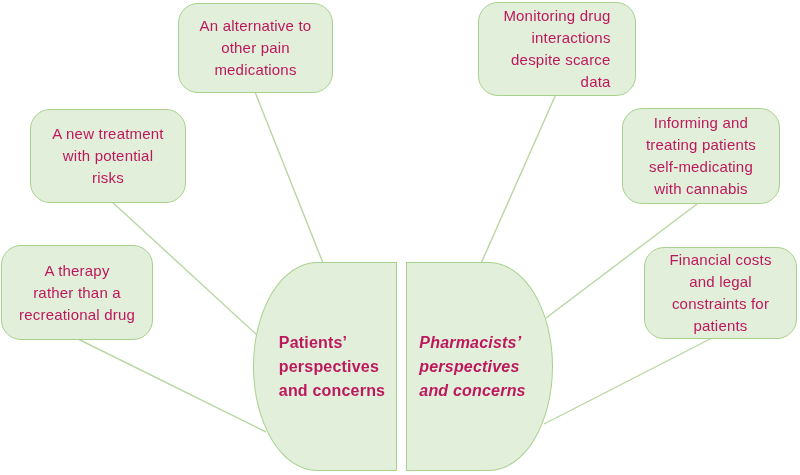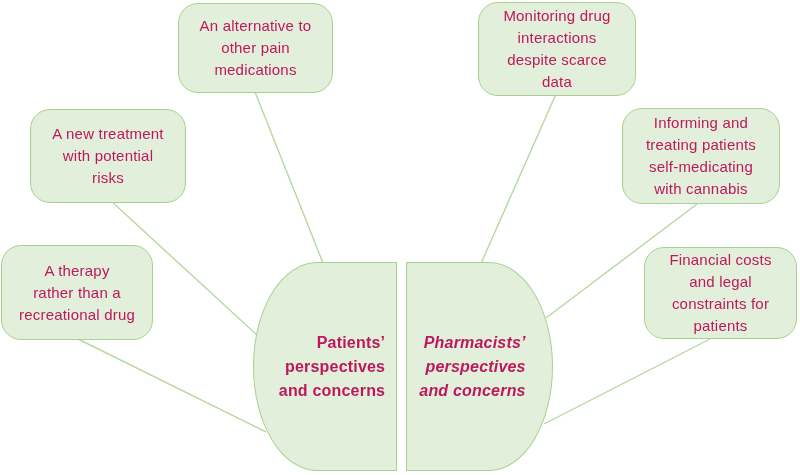--- a/index.html
+++ b/index.html
@@ -41,21 +41,21 @@
   }
   .half {
     position: absolute;
     z-index: 2;
     box-sizing: border-box;
     background: #e2efda;
     border: 1.5px solid #a9d18e;
     display: flex;
     align-items: center;
     justify-content: center;
-    text-align: right;
+    text-align: left;
     font-weight: bold;
     font-size: 16px;
     line-height: 24px;
     white-space: pre-line;
     letter-spacing: 0.2px;
   }
   .half-left {
     left: 253px; top: 262px;
     width: 144px; height: 209px;
     border-radius: 64px 0 0 64px / 50% 0 0 50%;
@@ -65,21 +65,21 @@
     left: 406px; top: 262px;
     width: 147px; height: 209px;
     border-radius: 0 64px 64px 0 / 0 50% 50% 0;
     padding-right: 14px;
     font-style: italic;
   }
   
   .box-alt        { left: 178px; top: 3px;   width: 155px; height: 90px; }
   .box-new        { left: 30px;  top: 109px; width: 156px; height: 94px; }
   .box-therapy    { left: 1px;   top: 245px; width: 152px; height: 95px; }
-  .box-monitoring { left: 478px; top: 2px;   width: 158px; height: 94px; }
+  .box-monitoring { left: 478px; top: 2px;   width: 158px; height: 94px; text-align: right; }
   .box-informing  { left: 622px; top: 108px; width: 158px; height: 96px; }
   .box-financial  { left: 644px; top: 247px; width: 153px; height: 92px; }
 </style>
 </head>
 <body>
 
 <div class="canvas">
 
   <svg class="connectors" viewBox="0 0 800 475" xmlns="http://www.w3.org/2000/svg">
     <line x1="255" y1="92" x2="325" y2="268"></line>

